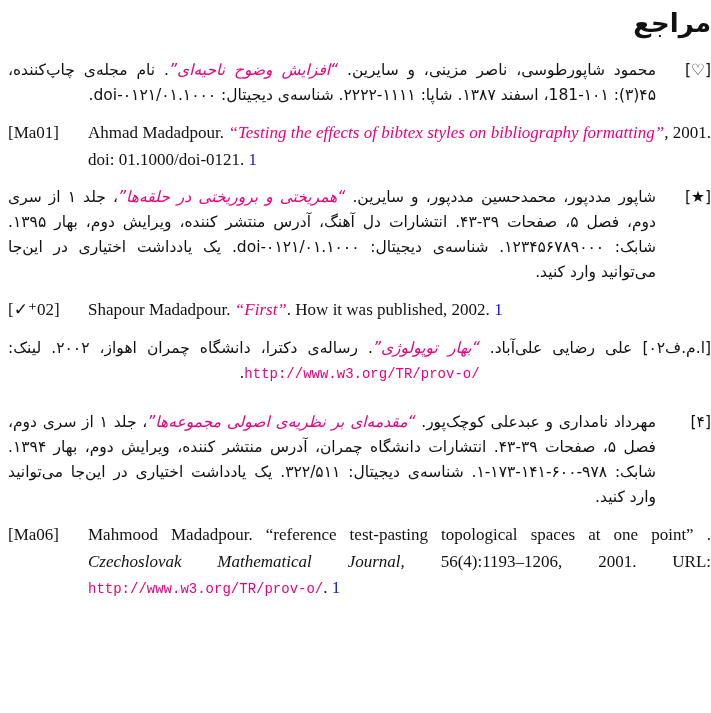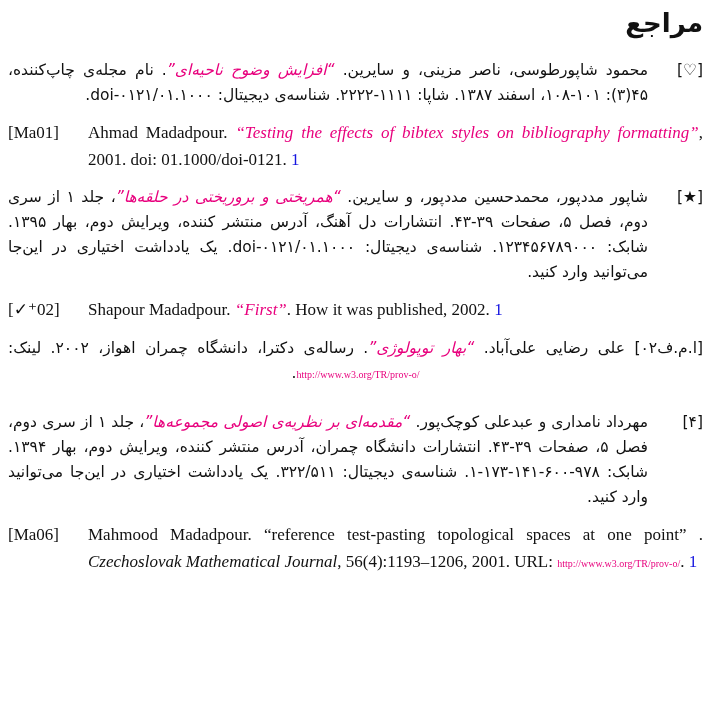--- a/index.html
+++ b/index.html
@@ -7,21 +7,21 @@
     padding: 0;
     background: #ffffff;
     width: 711px;
     height: 713px;
     overflow: hidden;
   }
   .page {
     box-sizing: border-box;
     width: 711px;
     height: 598px;
-    padding: 6px 8px 0 8px;
+    padding: 6px 0 0 8px;
     color: #111;
   }
   .title {
     direction: rtl;
     text-align: right;
     font-family: "DejaVu Sans", sans-serif;
     font-weight: bold;
     font-size: 26px;
     margin: 2px 0 20px 0;
   }
@@ -64,37 +64,37 @@
     line-height: 1.62;
   }
   .entry.nolabel .etext { text-align: justify; }
   .center-last { text-align-last: center; }
   .t-fa { font-family: "DejaVu Sans", sans-serif; }
   .t-en { font-family: "Liberation Serif", serif; }
   .t-italic { font-style: italic; }
   .t-magenta { color: var(--magenta, #e8007d); font-style: italic; }
   .t-blue { color: var(--blue, #1515e0); }
   .t-url {
-    font-family: Liberation Serif, serif;
-    font-size: 10px;
+    font-family: Liberation Mono, monospace;
+    font-size: 14px;
     color: var(--magenta, #e8007d);
     direction: ltr;
     unicode-bidi: embed;
   }
   .inline-label { font-family: "DejaVu Sans", sans-serif; margin-top: 42px; }
 </style>
 </head>
 <body>
 
 <div class="page">
   <h1 class="title">مراجع</h1>
   <div id="entries">
       <div class="entry rtl">
         <span class="elabel">[♡]</span>
-        <p class="etext"><span class="t-fa">محمود شاپور‌طوسی، ناصر مزینی، و سایرین. </span><span class="t-fa t-magenta">“افزایش وضوح ناحیه‌ای”</span><span class="t-fa">. نام مجله‌ی چاپ‌کننده، ۴۵(۳): ۱۰۱-۱۰۸، اسفند ۱۳۸۷. شاپا: ۱۱۱۱-۲۲۲۲. شناسه‌ی دیجیتال: ۰۱.۱۰۰۰/doi-۰۱۲۱.</span></p>
+        <p class="etext"><span class="t-fa">محمود شاپور‌طوسی، ناصر مزینی، و سایرین. </span><span class="t-fa t-magenta">“افزایش وضوح ناحیه‌ای”</span><span class="t-fa">. نام مجله‌ی چاپ‌کننده، ۴۵(۳): ۱۰۱-181، اسفند ۱۳۸۷. شاپا: ۱۱۱۱-۲۲۲۲. شناسه‌ی دیجیتال: ۰۱.۱۰۰۰/doi-۰۱۲۱.</span></p>
       </div>
       <div class="entry ltr">
         <span class="elabel">[Ma01]</span>
         <p class="etext"><span class="t-en">Ahmad Madadpour. </span><span class="t-en t-magenta">“Testing the effects of bibtex styles on bibliography formatting”</span><span class="t-en">, 2001.  doi: 01.1000/doi-0121. </span><span class="t-en t-blue">1</span></p>
       </div>
       <div class="entry rtl">
         <span class="elabel">[★]</span>
         <p class="etext"><span class="t-fa">شاپور مددپور، محمدحسین مددپور، و سایرین. </span><span class="t-fa t-magenta">“همریختی و بروریختی در حلقه‌ها”</span><span class="t-fa">، جلد ۱ از سری دوم، فصل ۵، صفحات ۳۹-۴۳. انتشارات دل آهنگ، آدرس منتشر کننده، ویرایش دوم، بهار ۱۳۹۵. شابک: ۱۲۳۴۵۶۷۸۹۰۰۰. شناسه‌ی دیجیتال: ۰۱.۱۰۰۰/doi-۰۱۲۱. یک یادداشت اختیاری در این‌جا می‌توانید وارد کنید.</span></p>
       </div>
       <div class="entry ltr">

